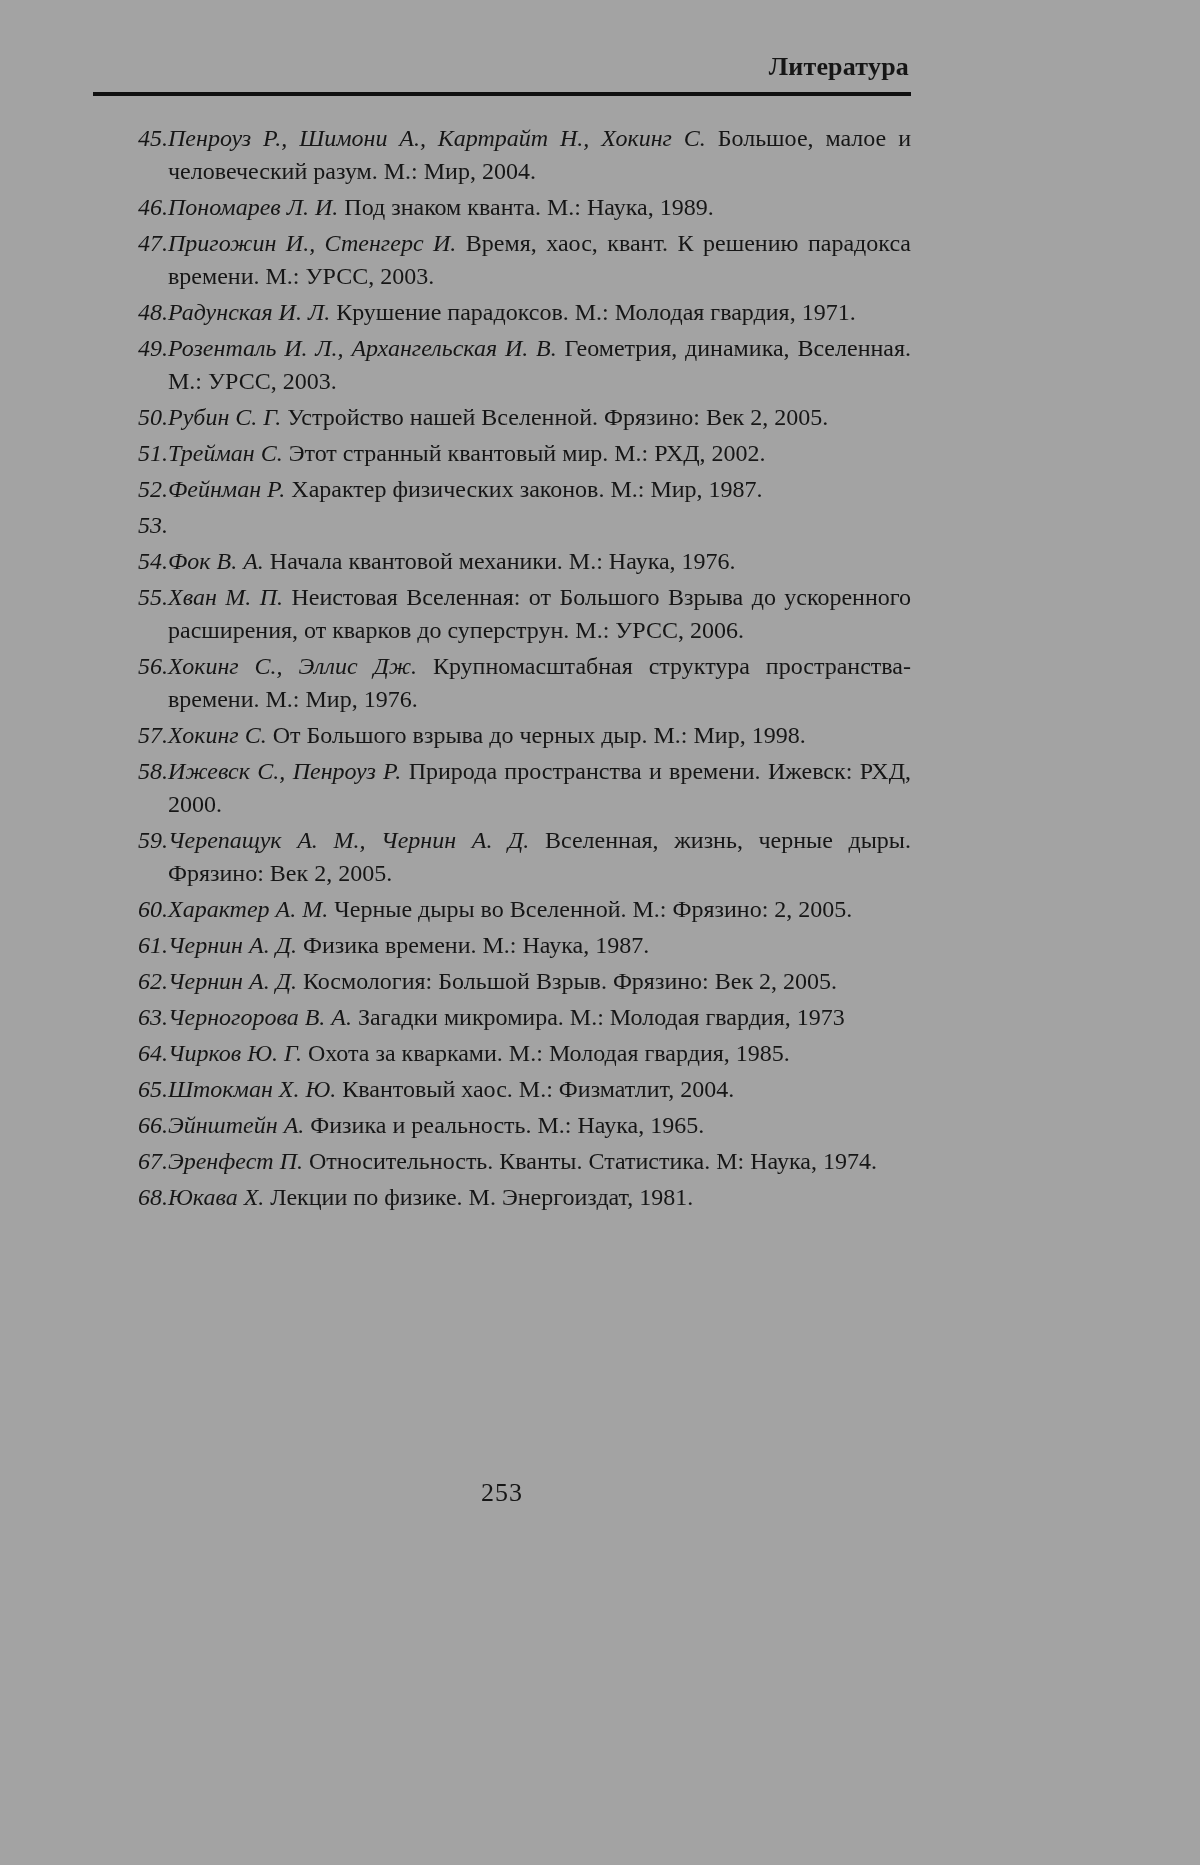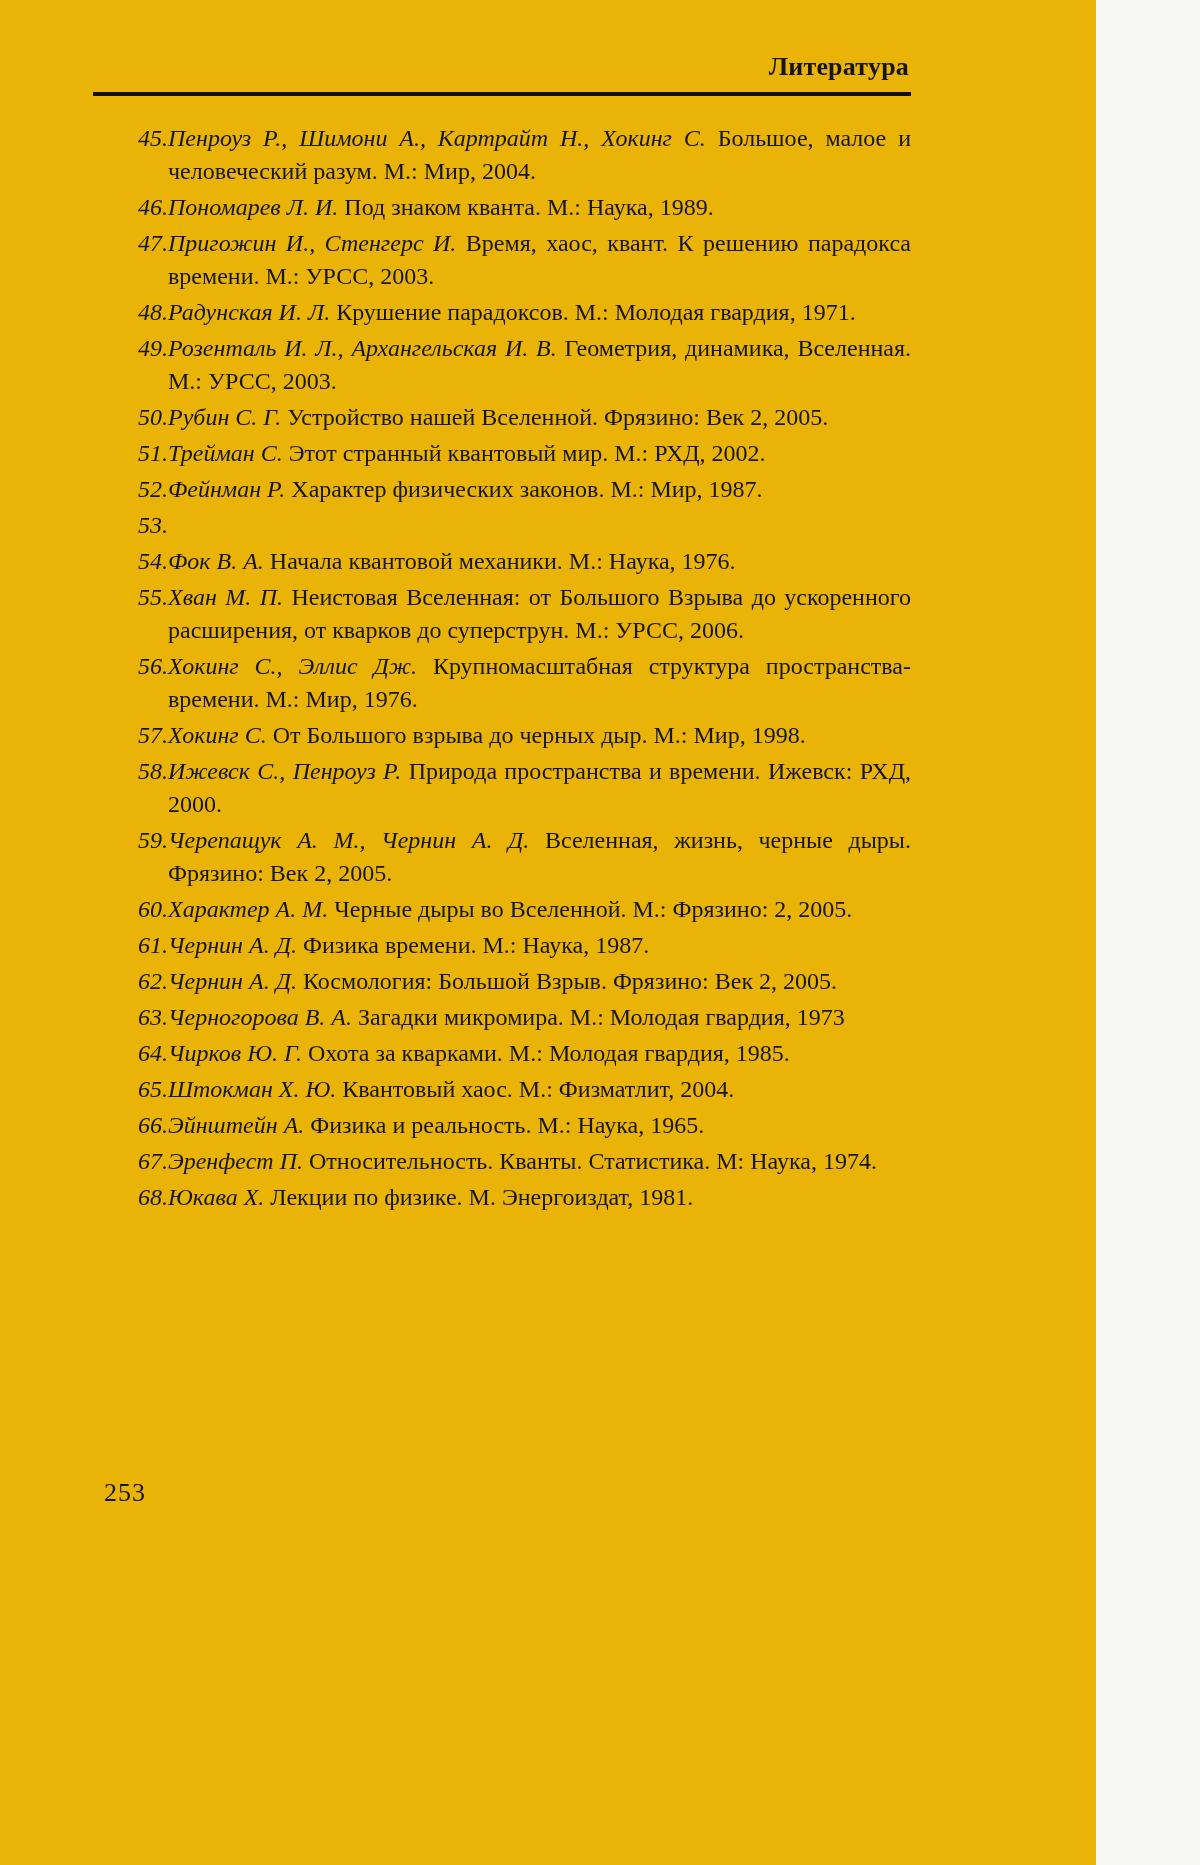--- a/index.html
+++ b/index.html
@@ -2,23 +2,23 @@
 <html><head>
 <meta charset="utf-8">
 <style>
   html, body {
     margin: 0;
     padding: 0;
     background: #f6f6f4;
   }
   .page {
     position: relative;
-    width: 1096px;
+    width: 1200px;
     height: 1865px;
-    background: #eab308;
+    background: #a3a3a3;
     color: #161616;
     font-family: "Liberation Serif", "DejaVu Serif", serif;
     overflow: hidden;
   }
   .content {
     position: absolute;
     left: 93px;
     top: 52px;
     width: 818px;
   }
@@ -54,23 +54,23 @@
   .entry-body {
     flex: 1;
     text-align: justify;
   }
   .authors {
     font-style: italic;
   }
   .page-number {
     position: absolute;
     top: 1478px;
-    left: 104px;
+    left: 93px;
     width: 818px;
-    text-align: left;
+    text-align: center;
     font-size: 26px;
     letter-spacing: 1px;
   }
 </style>
 </head>
 <body>
 
 <div class="page">
   <div class="content">
     <div class="header-title">Литература</div>

